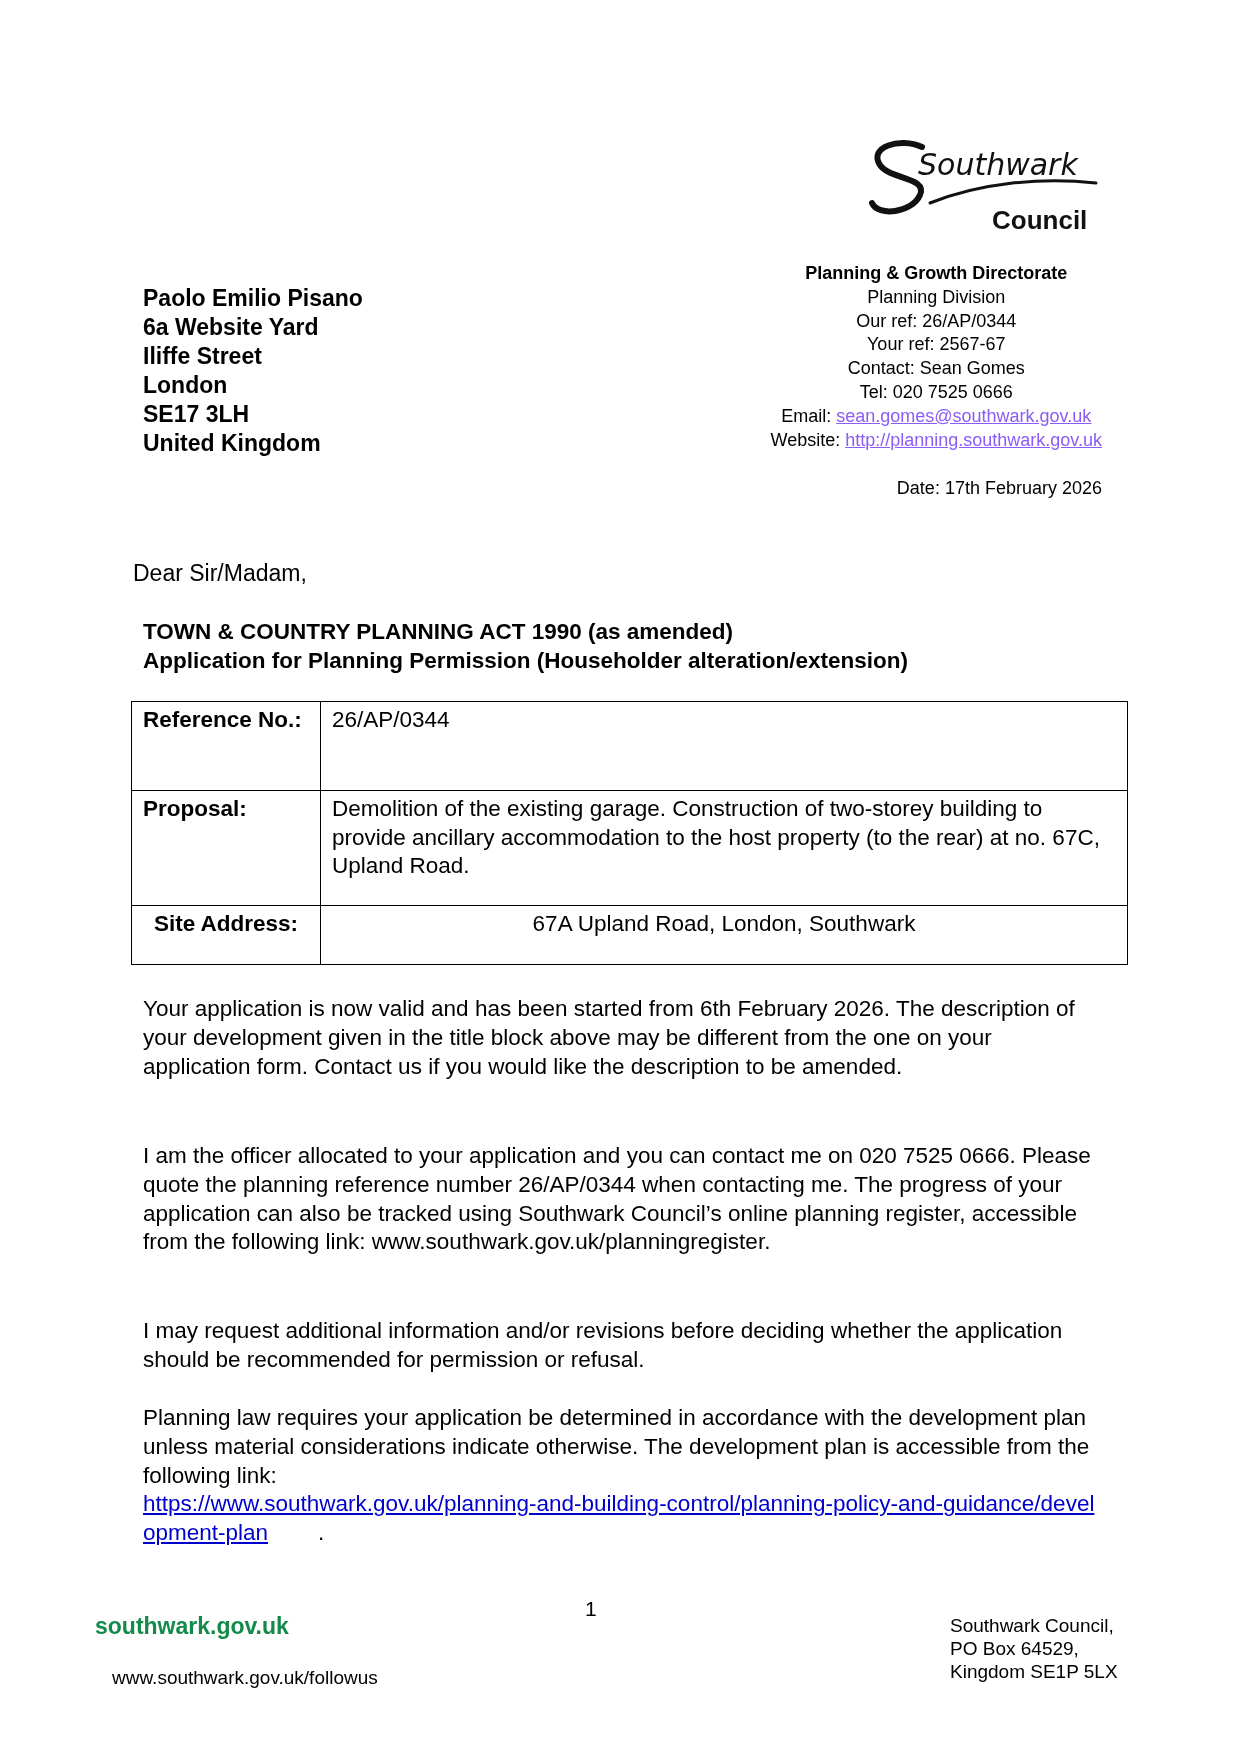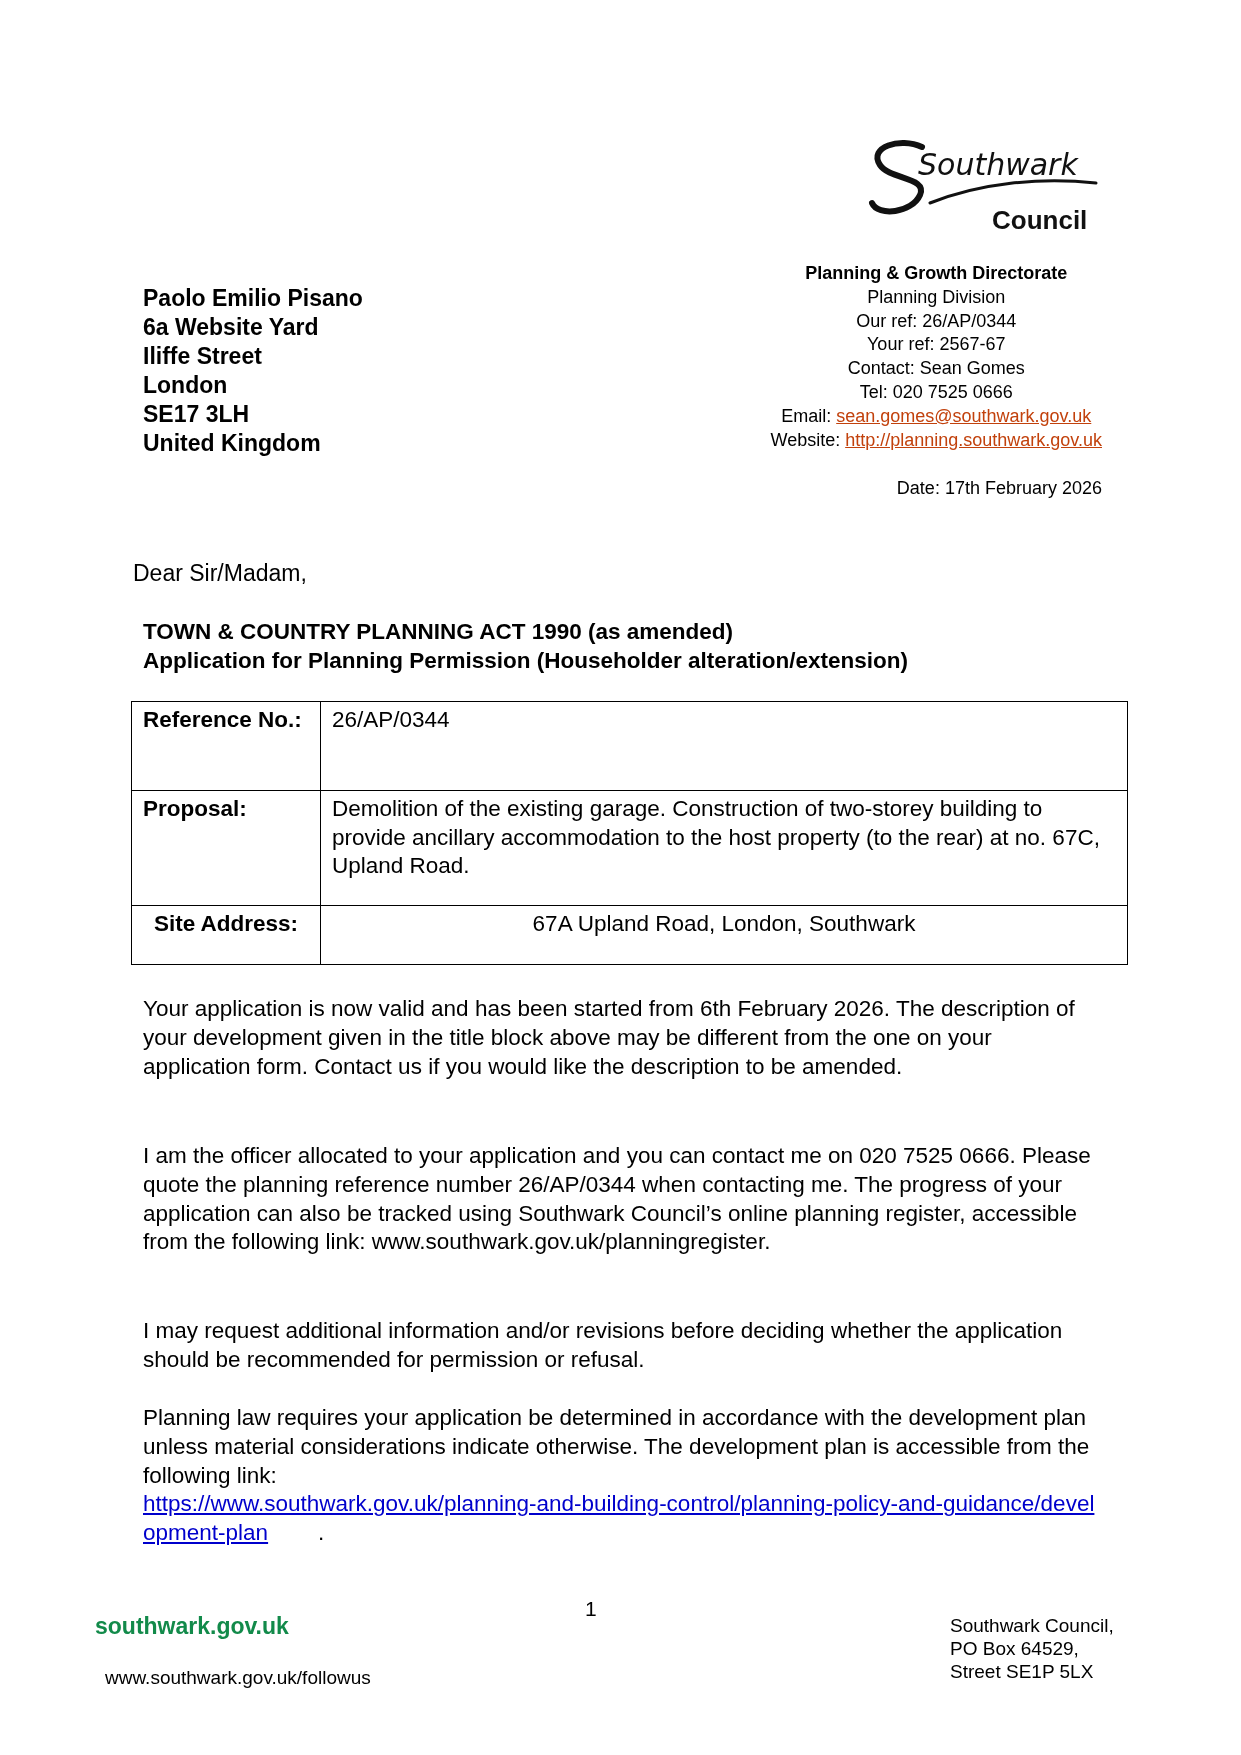--- a/index.html
+++ b/index.html
@@ -4,21 +4,21 @@
 <style>
   html, body { margin: 0; padding: 0; background: #ffffff; }
   body {
     width: 1241px; height: 1755px; position: relative; overflow: hidden;
     font-family: "Liberation Sans", sans-serif; color: #000;
   }
   .abs { position: absolute; }
   .logo { left: 860px; top: 125px; width: 240px; height: 115px; }
   .dept { right: 139px; top: 262px; text-align: center; font-size: 18px; line-height: 23.8px; }
   .dept .bold { font-weight: bold; }
-  .dept a { color: #c2410c; text-decoration: underline; }
+  .dept a { color: #8b5cf6; text-decoration: underline; }
   .recipient { left: 143px; top: 284px; font-size: 23px; line-height: 29px; font-weight: bold; }
   .date { right: 139px; top: 478px; font-size: 18px; }
   .salutation { left: 133px; top: 560px; font-size: 23px; }
   .heading { left: 143px; top: 617px; font-size: 22.5px; font-weight: bold; line-height: 29px; }
   table.info {
     position: absolute; left: 131px; top: 701px; width: 997px;
     border-collapse: collapse; font-size: 22.5px;
   }
   table.info td { border: 1.5px solid #000; vertical-align: top; padding: 4px 11px 10px 11px; line-height: 28.5px; }
   table.info td.label { width: 166px; font-weight: bold; }
@@ -26,21 +26,21 @@
   table.info tr.r2 td { height: 100px; }
   table.info tr.r3 td { height: 44px; text-align: center; }
   .body-text { left: 143px; width: 960px; font-size: 22.5px; line-height: 28.8px; }
   .p1 { top: 995px; }
   .p2 { top: 1142px; }
   .p3 { top: 1317px; }
   .p4 { top: 1404px; }
   .body-text a { color: #0000cc; text-decoration: underline; }
   .pagenum { left: 585px; top: 1597px; font-size: 21px; }
   .footer-brand { left: 95px; top: 1613px; font-size: 23px; font-weight: bold; color: #128a4a; }
-  .footer-follow { left: 105px; top: 1667px; font-size: 19px; }
+  .footer-follow { left: 112px; top: 1667px; font-size: 19px; }
   .footer-addr { left: 950px; top: 1614px; font-size: 19px; line-height: 23px; }
 </style>
 </head>
 <body>
 
 <div class="abs logo">
   <svg width="240" height="115" viewBox="0 0 240 115">
     <path d="M62 22 C40 12, 8 22, 20 40 C30 55, 68 52, 60 70 C52 88, 18 92, 12 78" fill="none" stroke="#111" stroke-width="6" stroke-linecap="round"></path>
     <text x="58" y="50" font-family="DejaVu Sans, sans-serif" font-style="italic" font-size="30" fill="#111">Southwark</text>
     <path d="M70 78 C120 58, 180 52, 236 58" fill="none" stroke="#111" stroke-width="3" stroke-linecap="round"></path>
@@ -101,14 +101,14 @@
   <span>Planning law requires your application be determined in accordance with the development plan unless material considerations indicate otherwise. The development plan is accessible from the following link:</span><br>
   <a style="word-break: break-all;">https://www.southwark.gov.uk/planning-and-building-control/planning-policy-and-guidance/development-plan</a><span style="white-space: pre;">        .</span>
 </div>
 
 <div class="abs pagenum">1</div>
 <div class="abs footer-brand">southwark.gov.uk</div>
 <div class="abs footer-follow">www.southwark.gov.uk/followus</div>
 <div class="abs footer-addr">
   <div>Southwark Council,</div>
   <div>PO Box 64529,</div>
-  <div>Street SE1P 5LX</div>
+  <div>Kingdom SE1P 5LX</div>
 </div>
 
 </body></html>

